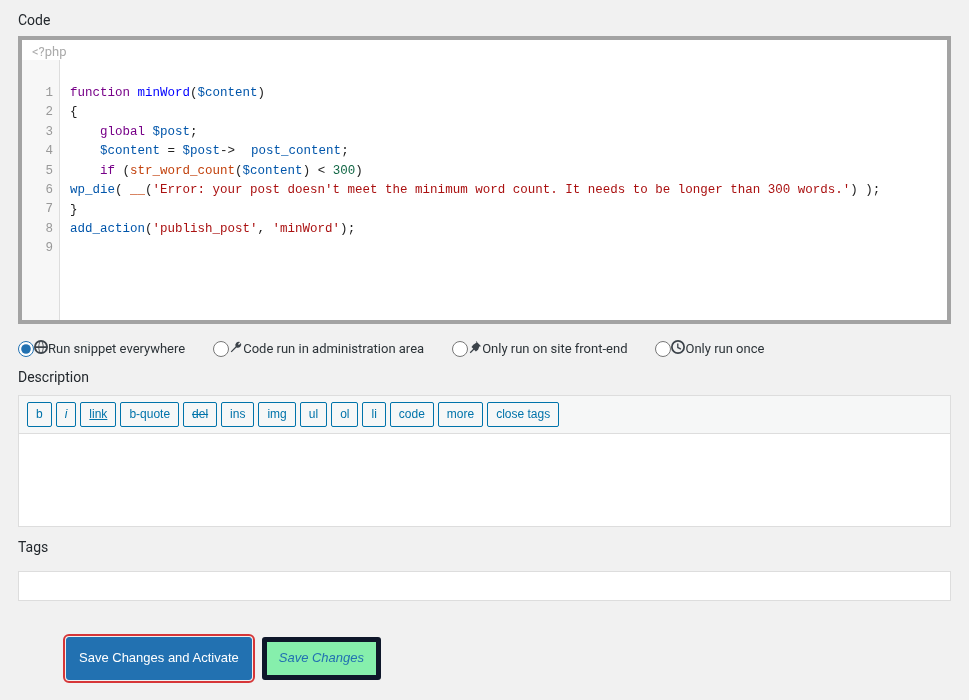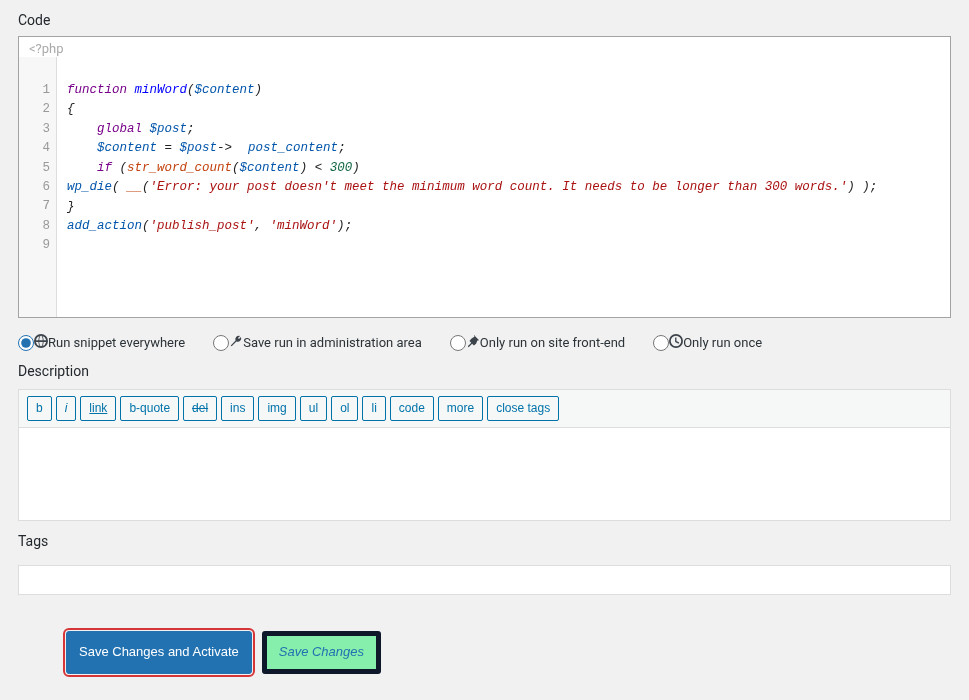--- a/index.html
+++ b/index.html
@@ -11,21 +11,21 @@
     padding: 0 18px 18px 18px;
   }
   h3.section-title {
     font-size: 14px;
     font-weight: 400;
     color: #23282d;
     margin: 12px 0 8px 0;
   }
   .code-editor-wrap {
     background: #fff;
-    border: 1px solid #a3a3a3;
+    border: 4px solid #a3a3a3;
   }
   .cm-editor {
     display: flex;
     font-family: Consolas, Monaco, "Courier New", monospace;
     font-size: 12.5px;
     line-height: 1.55;
   }
   .cm-gutter {
     background: #f7f7f7;
     border-right: 1px solid #ddd;
@@ -39,21 +39,20 @@
     color: #aaa;
     padding: 4px 10px;
     height: 20px;
   }
   .cm-gutter .blank { height: 20px; }
   .cm-content {
     flex: 1;
     padding: 4px 10px;
     min-height: 260px;
     white-space: pre;
-    font-style: italic;
   }
   .cm-line { min-height: 19.5px; }
   .tok-keyword { color: #708; }
   .tok-def     { color: #00f; }
   .tok-var     { color: #05a; }
   .tok-var2    { color: #05a; margin-left: 16px; }
   .tok-punc    { color: #222; }
   .tok-num     { color: #164; text-align: right; }
   .tok-str     { color: #a11; }
   .tok-op      { color: #222; }
@@ -181,21 +180,21 @@
       <span><svg class="icon" viewBox="0 0 16 16">
           <path d="M8 0a8 8 0 100 16A8 8 0 008 0zm5.9 7H11c-.1-1.8-.6-3.4-1.3-4.6A6 6 0 0113.9 7zM8 2c.9 0 1.9 1.9 2 5H6c.1-3.1 1.1-5 2-5zM6.3 2.4C5.6 3.6 5.1 5.2 5 7H2.1a6 6 0 014.2-4.6zM2.1 9H5c.1 1.8.6 3.4 1.3 4.6A6 6 0 012.1 9zM8 14c-.9 0-1.9-1.9-2-5h4c-.1 3.1-1.1 5-2 5zm1.7-.4c.7-1.2 1.2-2.8 1.3-4.6h2.9a6 6 0 01-4.2 4.6z"></path>
         </svg></span>
       <span>Run snippet everywhere</span>
     </label>
     <label class="run-opt">
       <input type="radio" name="runopt" style="">
       <span><svg class="icon" viewBox="0 0 16 16">
           <path d="M13.7 3.3a4 4 0 01-5.2 5.2L3 14l-1-1 5.5-5.5a4 4 0 015.2-5.2l-2.4 2.4 1 1 2.4-2.4z"></path>
         </svg></span>
-      <span>Save run in administration area</span>
+      <span>Code run in administration area</span>
     </label>
     <label class="run-opt">
       <input type="radio" name="runopt" style="">
       <span><svg class="icon" viewBox="0 0 16 16">
           <path d="M9 1l6 6-2 .5-1.5 3.5L9 13l-2-2-4 4-1-1 4-4-2-2 2-2.5L9.5 3 10 1z"></path>
         </svg></span>
       <span>Only run on site front-end</span>
     </label>
     <label class="run-opt">
       <input type="radio" name="runopt" style="">

